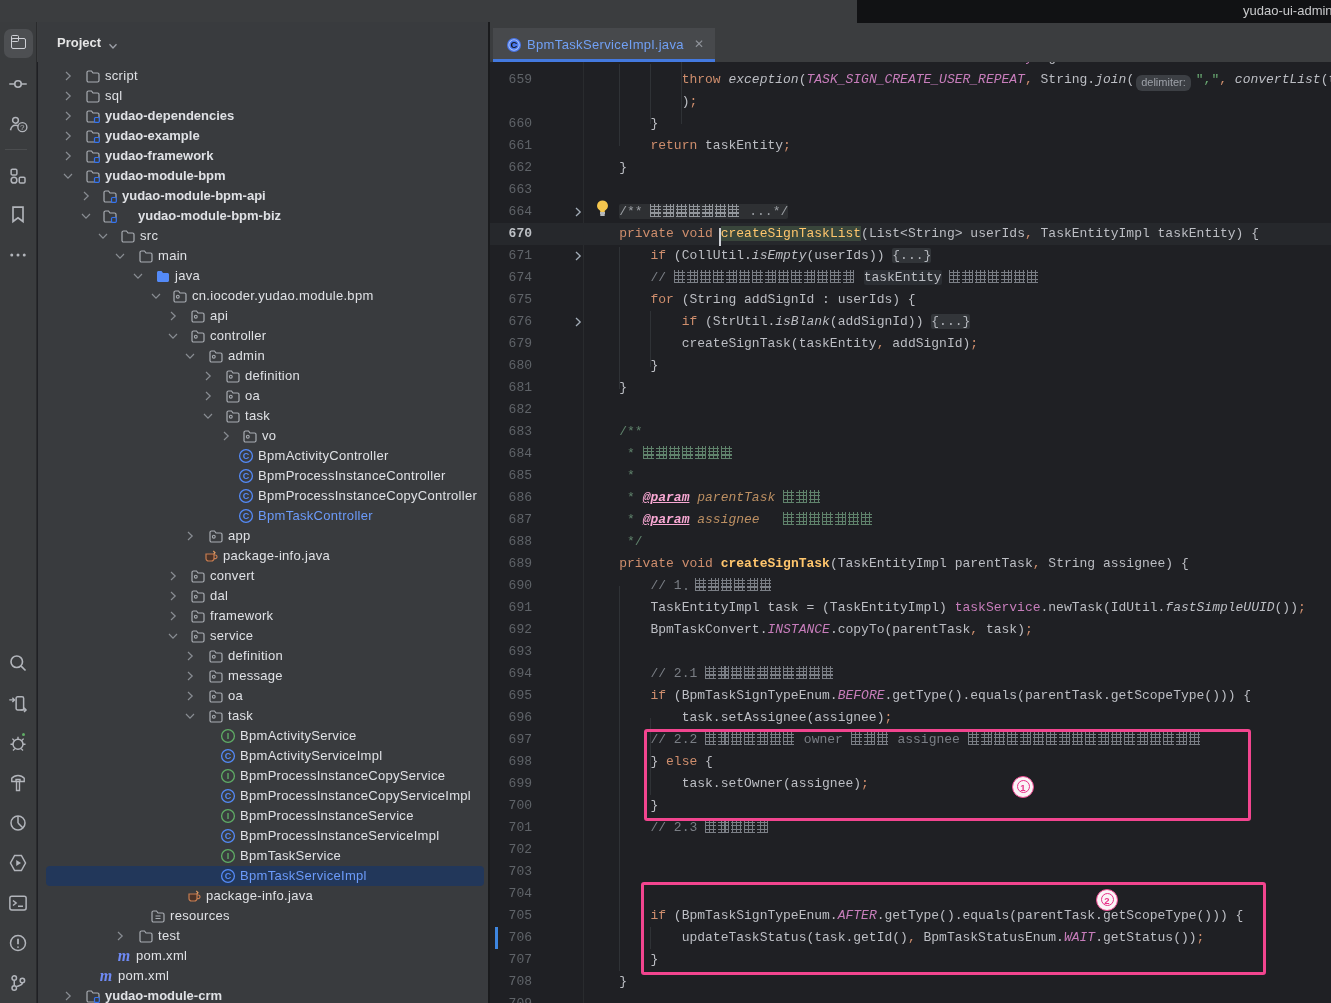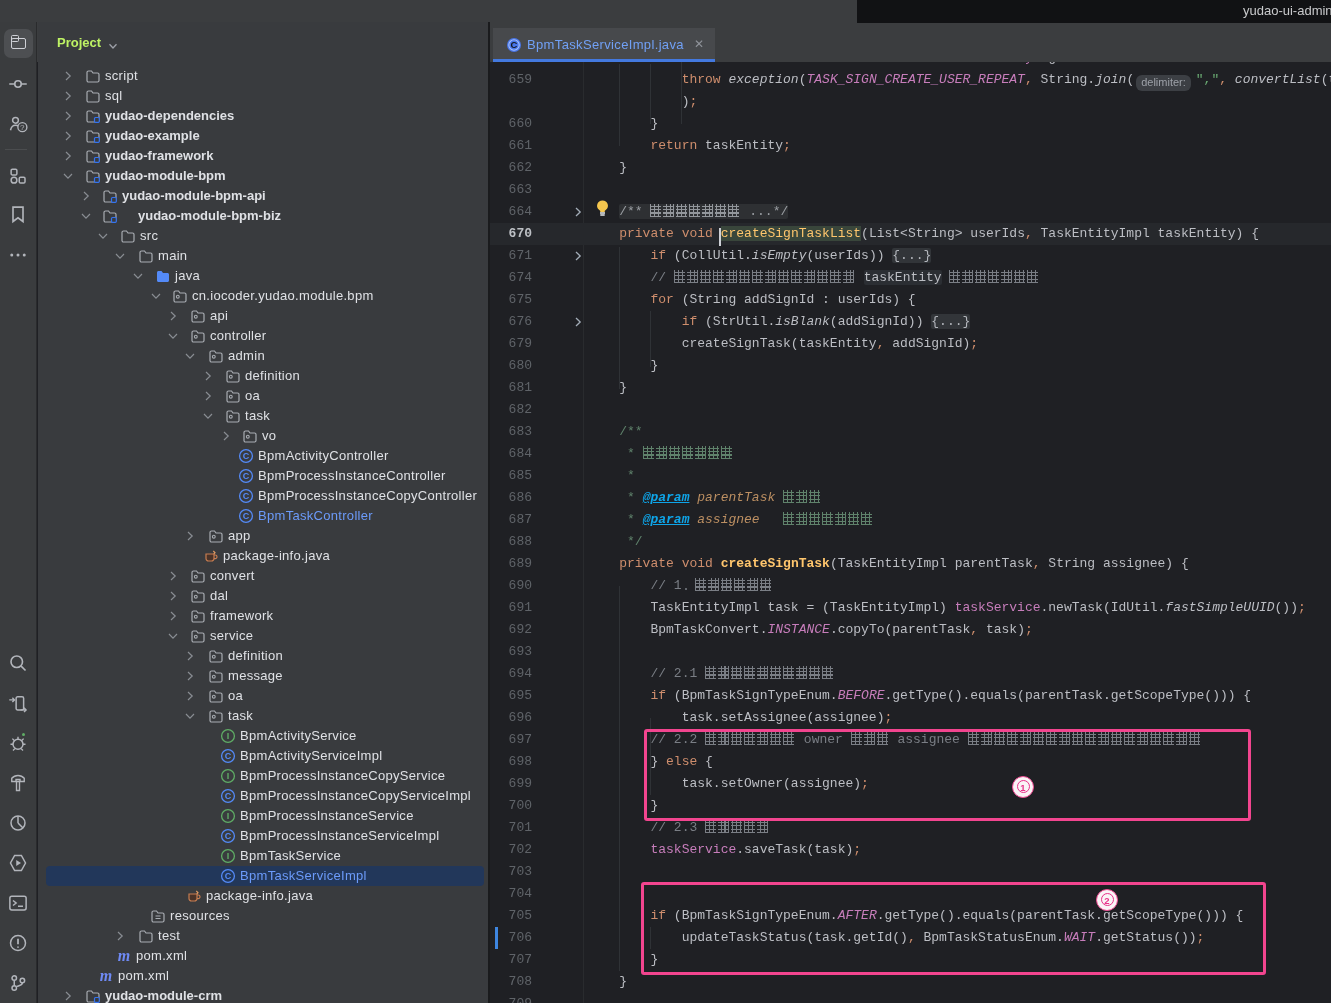--- a/index.html
+++ b/index.html
@@ -12,37 +12,37 @@
 .tabico{position:absolute;left:13px;top:9px}
 .tabtxt{position:absolute;left:34px;top:0;line-height:33px;font-size:13px;letter-spacing:.35px;color:#71a0f5}
 .tabx{position:absolute;left:201px;top:0;line-height:33px;font-size:12px;color:#8f939a}
 .stripe{position:absolute;left:0;top:22px;width:37px;height:981px;background:#3a3c3e;border-right:1px solid #2a2b2d}
 .sactive{position:absolute;left:4px;top:7px;width:29px;height:29px;border-radius:7px;background:#4d4f52}
 .sactive:after{content:"";position:absolute;left:7px;top:9px;width:13px;height:9px;border:1.4px solid #ced0d6;border-radius:2px}
 .sactive:before{content:"";position:absolute;left:7px;top:6px;width:6px;height:5px;border:1.4px solid #ced0d6;border-radius:1.5px}
 .sic{position:absolute;left:8px;width:20px;height:20px}
 .gdot{position:absolute;left:12px;top:-2px;width:7px;height:7px;border-radius:50%;background:#5fad65;border:2px solid #3a3c3e}
 .panel{position:absolute;left:38px;top:22px;width:450px;height:981px;background:#393b3e;overflow:hidden}
-.phead{position:absolute;left:19px;top:13px;font-size:13px;font-weight:bold;color:#bef264}
+.phead{position:absolute;left:19px;top:13px;font-size:13px;font-weight:bold;color:#e5e5e5}
 .phchev{position:absolute;left:68px;top:17px}
 .sel{position:absolute;left:8px;width:438px;height:20px;border-radius:4px;background:#22375a}
 .tchev{position:absolute;width:16px;height:16px}
 .ticon{position:absolute;width:16px;height:16px}
 .ttxt{position:absolute;font-size:13px;line-height:20px;letter-spacing:.3px;color:#dfe1e5;white-space:nowrap}
 .tb{font-weight:bold;letter-spacing:0}
 .tblue{color:#6c9bfa}
 .pdivider{position:absolute;left:488px;top:22px;width:2px;height:981px;background:#1a1b1d}
 .editor{position:absolute;left:490px;top:62px;width:841px;height:941px;overflow:hidden;background:#1f2024}
 .caretrow{position:absolute;left:0;top:161px;width:841px;height:22px;background:#26282c}
 .ln{position:absolute;left:0;width:42px;text-align:right;font-family:"Liberation Mono",monospace;font-size:13px;line-height:22px;color:#5f6368}
 .lncur{color:#bdc0c5;font-weight:bold}
 .cl{position:absolute;left:98px;font-family:"Liberation Mono",monospace;font-size:13px;line-height:22px;color:#bcbec4;white-space:pre}
 .k{color:#cf8e6d}.g{color:#ffc66d;font-weight:bold}.i{font-style:italic}.p{color:#c77dbb}
 .pi{color:#c77dbb;font-style:italic}.s{color:#6aab73}.c{color:#7a7e85}
-.d{color:#5f826b}.dt{color:#0ea5e9;font-weight:bold;font-style:italic;text-decoration:underline}
+.d{color:#5f826b}.dt{color:#f9a8d4;font-weight:bold;font-style:italic;text-decoration:underline}
 .dv{color:#bc8f62;font-style:italic}
 .chip{display:inline-block;background:#3c3f44;color:#9da1a8;font-family:"Liberation Sans",sans-serif;font-size:11px;line-height:15px;height:16px;border-radius:6px;padding:0 5px;vertical-align:-3px;margin-left:2px;margin-right:5px}
 .fold{background:#323539;border-radius:2px;color:#b3b6bc}
 .cb{background:#2b2e33;border-radius:2px}
 .dfold{background:#2e3033;border-radius:2px}
 .hlw{position:relative;background:#39463b;color:#ffc66d}
 .caret{position:absolute;left:-1.6px;top:2px;width:1.6px;height:18px;background:#ced0d6}
 .zh{display:inline-block;height:13px;vertical-align:-2px}
 .zc{background-image:repeating-linear-gradient(90deg,rgba(0,0,0,0) 0 10.6px,#1f2024 10.6px 13px),repeating-linear-gradient(0deg,#7a7e85 0 1.1px,rgba(0,0,0,0) 1.1px 3.4px),repeating-linear-gradient(90deg,#7a7e85 0 1.1px,rgba(0,0,0,0) 1.1px 3.9px)}
 .zd{background-image:repeating-linear-gradient(90deg,rgba(0,0,0,0) 0 10.6px,#1f2024 10.6px 13px),repeating-linear-gradient(0deg,#5f826b 0 1.1px,rgba(0,0,0,0) 1.1px 3.4px),repeating-linear-gradient(90deg,#5f826b 0 1.1px,rgba(0,0,0,0) 1.1px 3.9px)}
@@ -559,21 +559,20 @@
  <div class="cl" style="top:535px"><span>&nbsp;&nbsp;&nbsp;&nbsp;&nbsp;&nbsp;&nbsp;&nbsp;</span><span>TaskEntityImpl task = (TaskEntityImpl) </span><span class="p">taskService</span><span>.newTask(IdUtil.</span><span class="i">fastSimpleUUID</span><span>())</span><span class="k">;</span></div>
  <div class="cl" style="top:557px"><span>&nbsp;&nbsp;&nbsp;&nbsp;&nbsp;&nbsp;&nbsp;&nbsp;</span><span>BpmTaskConvert.</span><span class="pi">INSTANCE</span><span>.copyTo(parentTask</span><span class="k">,</span><span> task)</span><span class="k">;</span></div>
  <div class="cl" style="top:601px"><span>&nbsp;&nbsp;&nbsp;&nbsp;&nbsp;&nbsp;&nbsp;&nbsp;</span><span class="c">// 2.1 </span><i class="zh zc" style="width:130.0px"></i></div>
  <div class="cl" style="top:623px"><span>&nbsp;&nbsp;&nbsp;&nbsp;&nbsp;&nbsp;&nbsp;&nbsp;</span><span class="k">if</span><span> (BpmTaskSignTypeEnum.</span><span class="pi">BEFORE</span><span>.getType().equals(parentTask.getScopeType())) {</span></div>
  <div class="cl" style="top:645px"><span>&nbsp;&nbsp;&nbsp;&nbsp;&nbsp;&nbsp;&nbsp;&nbsp;&nbsp;&nbsp;&nbsp;&nbsp;</span><span>task.setAssignee(assignee)</span><span class="k">;</span></div>
  <div class="cl" style="top:667px"><span>&nbsp;&nbsp;&nbsp;&nbsp;&nbsp;&nbsp;&nbsp;&nbsp;</span><span class="c">// 2.2 </span><i class="zh zc" style="width:91.0px"></i><span class="c"> owner </span><i class="zh zc" style="width:39.0px"></i><span class="c"> assignee </span><i class="zh zc" style="width:234.0px"></i></div>
  <div class="cl" style="top:689px"><span>&nbsp;&nbsp;&nbsp;&nbsp;&nbsp;&nbsp;&nbsp;&nbsp;</span><span>} </span><span class="k">else</span><span> {</span></div>
  <div class="cl" style="top:711px"><span>&nbsp;&nbsp;&nbsp;&nbsp;&nbsp;&nbsp;&nbsp;&nbsp;&nbsp;&nbsp;&nbsp;&nbsp;</span><span>task.setOwner(assignee)</span><span class="k">;</span></div>
  <div class="cl" style="top:733px"><span>&nbsp;&nbsp;&nbsp;&nbsp;&nbsp;&nbsp;&nbsp;&nbsp;</span><span>}</span></div>
  <div class="cl" style="top:755px"><span>&nbsp;&nbsp;&nbsp;&nbsp;&nbsp;&nbsp;&nbsp;&nbsp;</span><span class="c">// 2.3 </span><i class="zh zc" style="width:65.0px"></i></div>
- <div class="cl" style="top:777px"><span>&nbsp;&nbsp;&nbsp;&nbsp;&nbsp;&nbsp;&nbsp;&nbsp;</span><span class="p">taskService</span><span>.saveTask(task)</span><span class="k">;</span></div>
  <div class="cl" style="top:843px"><span>&nbsp;&nbsp;&nbsp;&nbsp;&nbsp;&nbsp;&nbsp;&nbsp;</span><span class="k">if</span><span> (BpmTaskSignTypeEnum.</span><span class="pi">AFTER</span><span>.getType().equals(parentTask.getScopeType())) {</span></div>
  <div class="cl" style="top:865px"><span>&nbsp;&nbsp;&nbsp;&nbsp;&nbsp;&nbsp;&nbsp;&nbsp;&nbsp;&nbsp;&nbsp;&nbsp;</span><span>updateTaskStatus(task.getId()</span><span class="k">,</span><span> BpmTaskStatusEnum.</span><span class="pi">WAIT</span><span>.getStatus())</span><span class="k">;</span></div>
  <div class="cl" style="top:887px"><span>&nbsp;&nbsp;&nbsp;&nbsp;&nbsp;&nbsp;&nbsp;&nbsp;</span><span>}</span></div>
  <div class="cl" style="top:909px"><span>&nbsp;&nbsp;&nbsp;&nbsp;</span><span>}</span></div>
 </div>
 <div class="pink" style="left:644px;top:729px;width:607px;height:92px"></div>
 <div class="pink" style="left:641px;top:882px;width:625px;height:93px"></div>
 <div class="pnum" style="left:1012px;top:776px">
       <span class="inum">1</span>
     </div>

